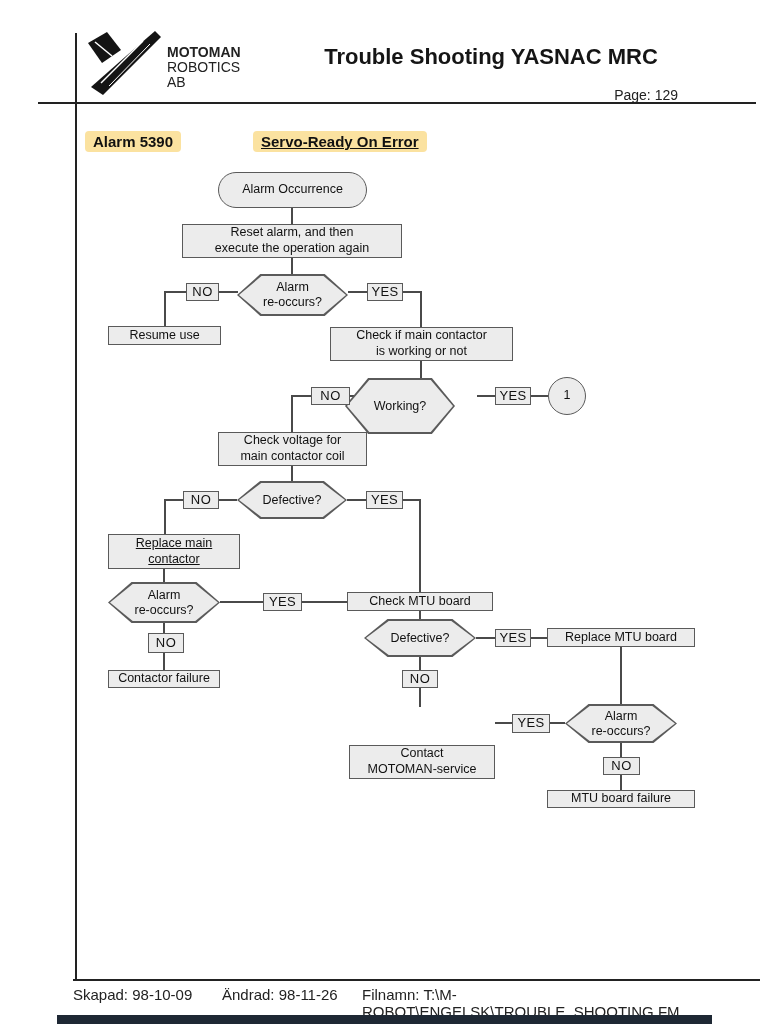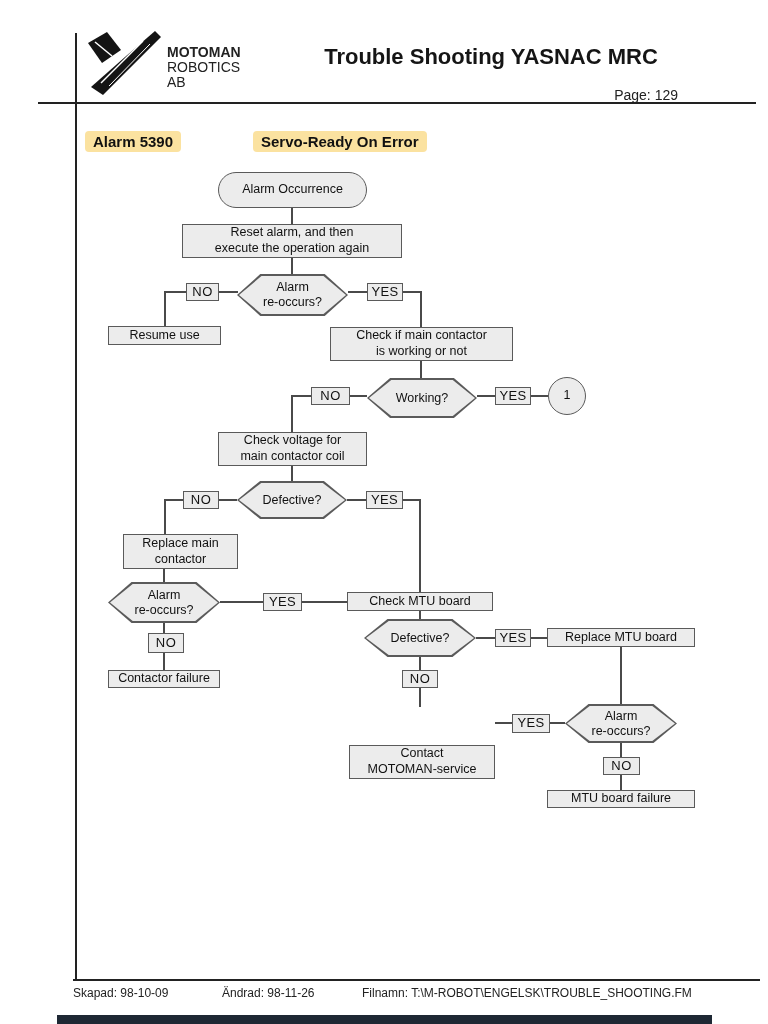--- a/index.html
+++ b/index.html
@@ -26,21 +26,21 @@
   .hexl{position:absolute;inset:0;display:flex;align-items:center;justify-content:center;
         text-align:center;font-size:12.5px;line-height:1.2;color:#111;white-space:pre-line;}
   
   .company{position:absolute;left:167px;top:45px;font-size:14px;line-height:15px;color:#222;}
   .company .b{font-weight:bold;}
   .doc-title{position:absolute;left:296px;top:44px;width:390px;text-align:center;
              font-size:22px;font-weight:bold;color:#151515;}
   .page-no{position:absolute;left:568px;top:79px;width:110px;text-align:right;font-size:14px;color:#222;margin-top:8px;}
   .hl{position:absolute;top:131px;background:#fbe2a0;border-radius:4px;padding:2px 8px;
       font-size:15px;font-weight:bold;color:#111;}
-  .footer-txt{position:absolute;top:986px;font-size:12px;color:#222;}
+  .footer-txt{position:absolute;top:986px;font-size:15px;color:#222;}
   .viewerbar{position:absolute;left:57px;top:1015px;width:655px;height:9px;background:#1e2834;}
 </style>
 </head>
 <body>
 
 <div class="page">
 
   <div class="rule" style="left:75px;top:33px;width:2px;height:947px;"></div>
   <div class="rule" style="left:38px;top:102px;width:718px;height:2px;"></div>
   <div class="rule" style="left:73px;top:979px;width:687px;height:1.5px;"></div>
@@ -54,21 +54,21 @@
   </svg>
   <div class="company">
     <div class="b">MOTOMAN</div>
     <div>ROBOTICS</div>
     <div>AB</div>
   </div>
   <div class="doc-title">Trouble Shooting YASNAC MRC</div>
   <div class="page-no">Page: 129</div>
 
   <div class="hl" style="left:85px;">Alarm 5390</div>
-  <div class="hl" style="left:253px;">Servo-Ready On Error</div>
+  <div class="hl" style="left:253px;text-decoration:underline;">Servo-Ready On Error</div>
 
   <div class="cline" style="left:291px;top:208px;width:1.5px;height:17px;"></div>
   <div class="cline" style="left:291px;top:257px;width:1.5px;height:18px;"></div>
   <div class="cline" style="left:219px;top:291px;width:19px;height:1.5px;"></div>
   <div class="cline" style="left:164px;top:291px;width:23px;height:1.5px;"></div>
   <div class="cline" style="left:164px;top:291px;width:1.5px;height:36px;"></div>
   <div class="cline" style="left:348px;top:291px;width:19px;height:1.5px;"></div>
   <div class="cline" style="left:403px;top:291px;width:18px;height:1.5px;"></div>
   <div class="cline" style="left:420px;top:291px;width:1.5px;height:37px;"></div>
   <div class="cline" style="left:420px;top:361px;width:1.5px;height:18px;"></div>
@@ -112,41 +112,41 @@
 re-occurs?</div>
   </div>
   <div class="node smallbox" style="left:186px;top:283px;width:33px;height:18px;">NO</div>
   <div class="node smallbox" style="left:367px;top:283px;width:36px;height:18px;">YES</div>
 
   <div class="node" style="left:108px;top:326px;width:113px;height:19px;">Resume use</div>
 
   <div class="node" style="left:330px;top:327px;width:183px;height:34px;">Check if main contactor
 is working or not</div>
 
-  <div class="hex" style="left:367px;top:378px;width:110px;height:40px;">
+  <div class="hex" style="left:345px;top:378px;width:110px;height:56px;">
     <div class="hexb"></div>
     <div class="hexf"></div>
     <div class="hexl">Working?</div>
   </div>
   <div class="node smallbox" style="left:311px;top:387px;width:39px;height:18px;">NO</div>
   <div class="node smallbox" style="left:495px;top:387px;width:36px;height:18px;">YES</div>
   <div class="node circle" style="left:548px;top:377px;width:38px;height:38px;">1</div>
 
   <div class="node" style="left:218px;top:432px;width:149px;height:34px;">Check voltage for
 main contactor coil</div>
 
   <div class="hex" style="left:237px;top:481px;width:110px;height:38px;">
     <div class="hexb"></div>
     <div class="hexf"></div>
     <div class="hexl">Defective?</div>
   </div>
   <div class="node smallbox" style="left:183px;top:491px;width:36px;height:18px;">NO</div>
   <div class="node smallbox" style="left:366px;top:491px;width:37px;height:18px;">YES</div>
 
-  <div class="node" style="left:123px;top:534px;width:115px;height:35px;">Replace main
+  <div class="node" style="left:108px;top:534px;width:132px;height:35px;text-decoration:underline;">Replace main
 contactor</div>
 
   <div class="hex" style="left:108px;top:582px;width:112px;height:41px;">
     <div class="hexb"></div>
     <div class="hexf"></div>
     <div class="hexl">Alarm
 re-occurs?</div>
   </div>
   <div class="node smallbox" style="left:263px;top:593px;width:39px;height:18px;">YES</div>
   <div class="node" style="left:347px;top:592px;width:146px;height:19px;">Check MTU board</div>

